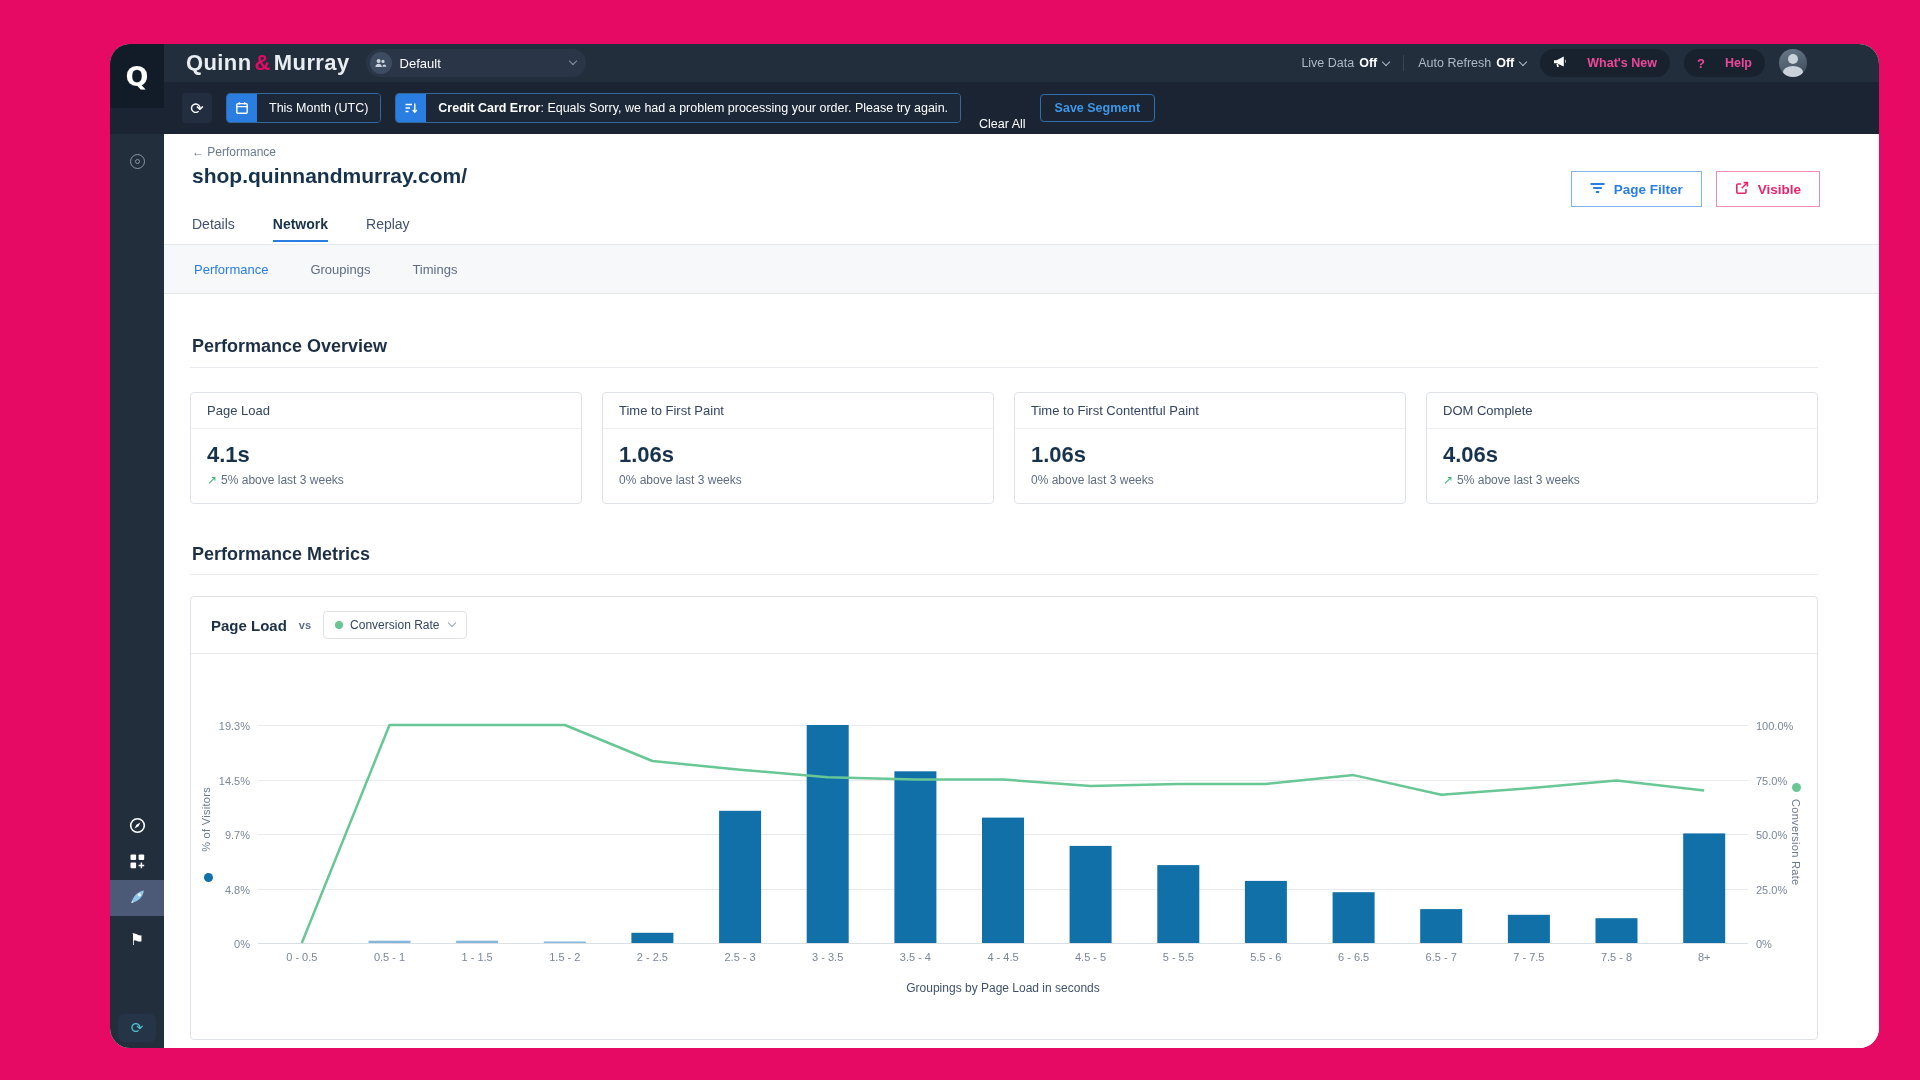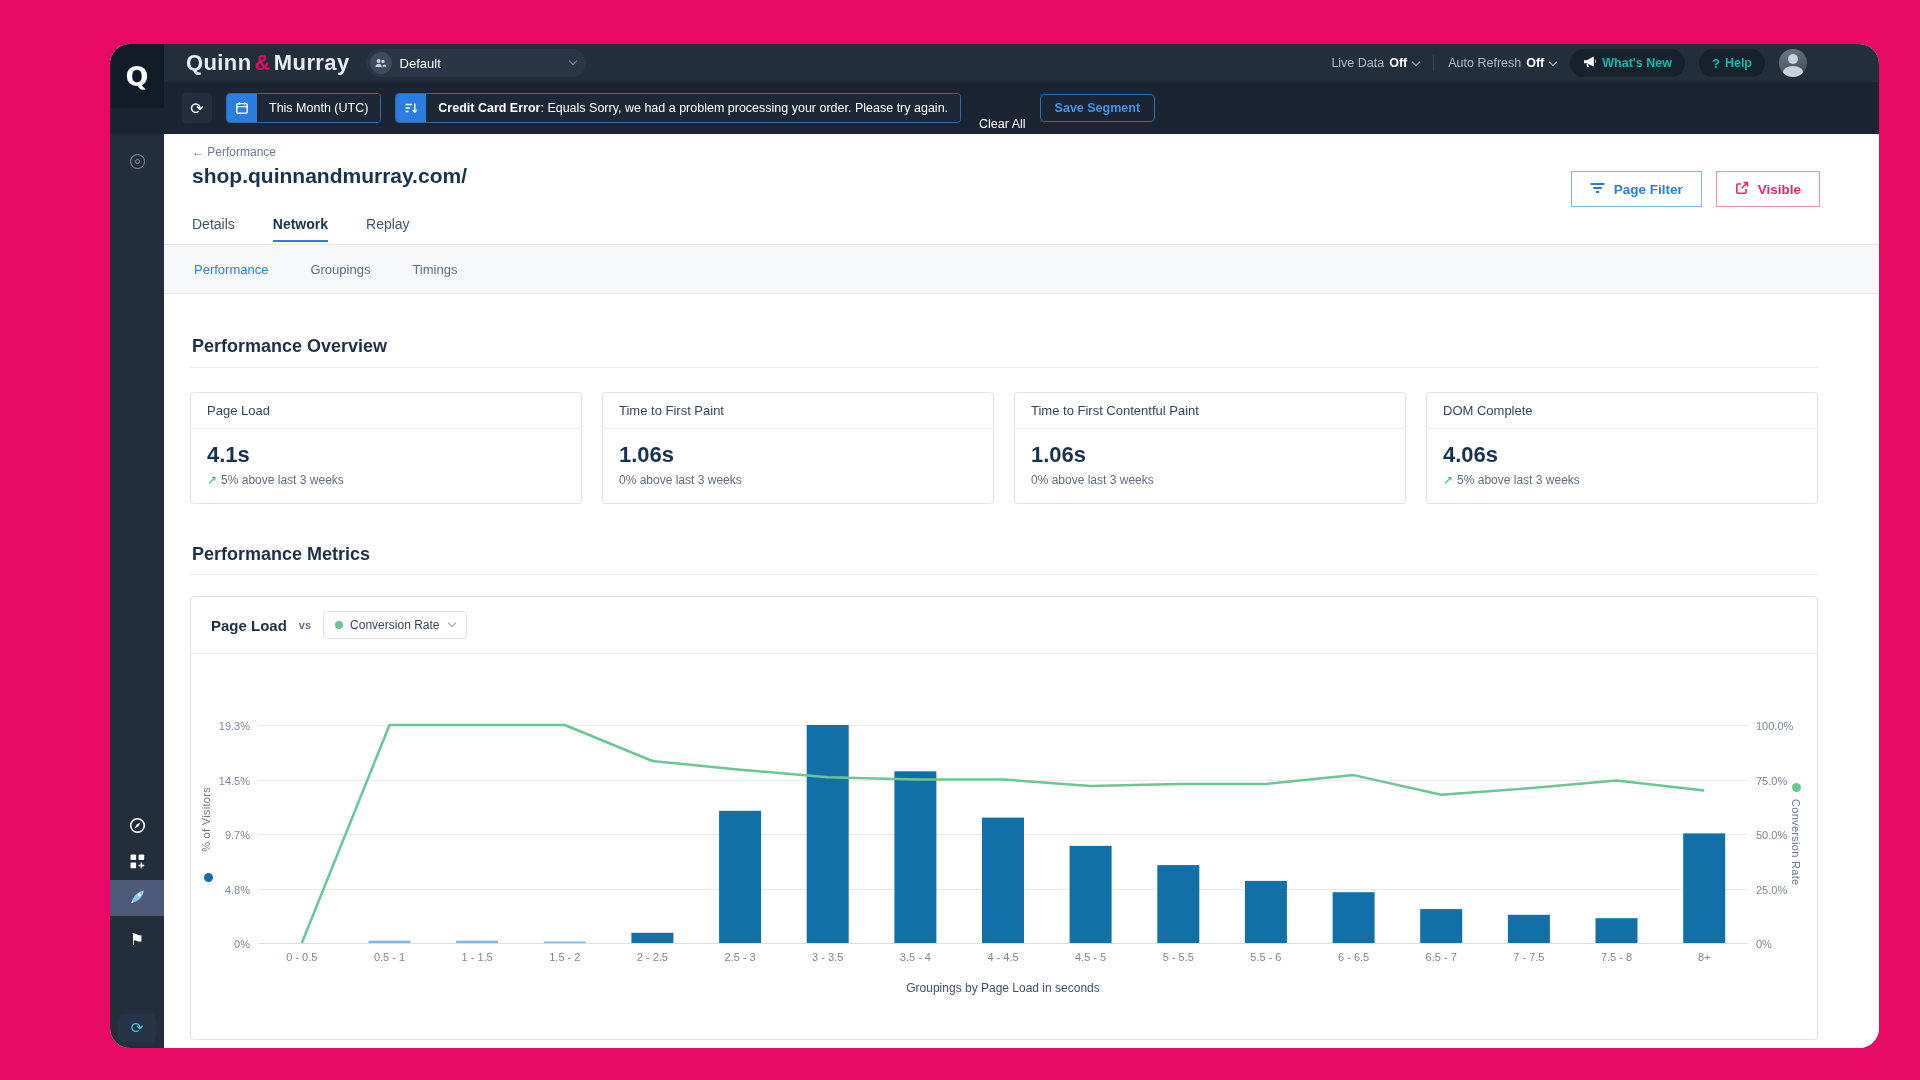--- a/index.html
+++ b/index.html
@@ -20,21 +20,21 @@
   .ws-pill { width:220px; height:28px; background:#2A3547; border-radius:15px; display:flex; align-items:center;
              padding:0 10px 0 4px; color:#fff; font-size:13px; cursor:pointer; }
   .ws-ic { width:22px; height:22px; border-radius:50%; background:#3E4C61; display:flex; align-items:center;
            justify-content:center; margin-right:8px; flex:0 0 auto; }
   .ws-pill .chev { margin-left:auto; color:#8A96A6; }
   .tb-right { margin-left:auto; display:flex; align-items:center; gap:14px; }
   .tb-toggle { color:#AEB9C6; font-size:12.5px; cursor:pointer; white-space:nowrap; }
   .tb-toggle b { color:#fff; margin-left:5px; }
   .tb-divider { width:1px; height:16px; background:#3A4554; }
   .tb-pill { background:#18222F; border-radius:15px; height:28px; display:flex; align-items:center;
-             padding:0 13px; color:#14b8a6; font-size:12.5px; font-weight:bold; gap:5px; cursor:pointer; white-space:nowrap; }
+             padding:0 13px; color:#ec4899; font-size:12.5px; font-weight:bold; gap:20px; cursor:pointer; white-space:nowrap; }
   .qmark { font-weight:bold; font-size:13px; }
   .avatar { width:28px; height:28px; border-radius:50%; background:linear-gradient(160deg,#6B7B8C,#3A4754);
             position:relative; overflow:hidden; cursor:pointer; }
   .avatar .head { position:absolute; left:9px; top:5px; width:10px; height:10px; border-radius:50%; background:#C9D2DA; }
   .avatar .body { position:absolute; left:4px; top:17px; width:20px; height:12px; border-radius:50%; background:#C9D2DA; }
   .chev { display:inline-block; width:6px; height:6px; border-right:1.5px solid currentColor;
           border-bottom:1.5px solid currentColor; transform:rotate(45deg); margin:-2px 0 2px 6px; }
 
   
   .filterbar { height:52px; background:#1A2433; display:flex; align-items:center; gap:14px;

